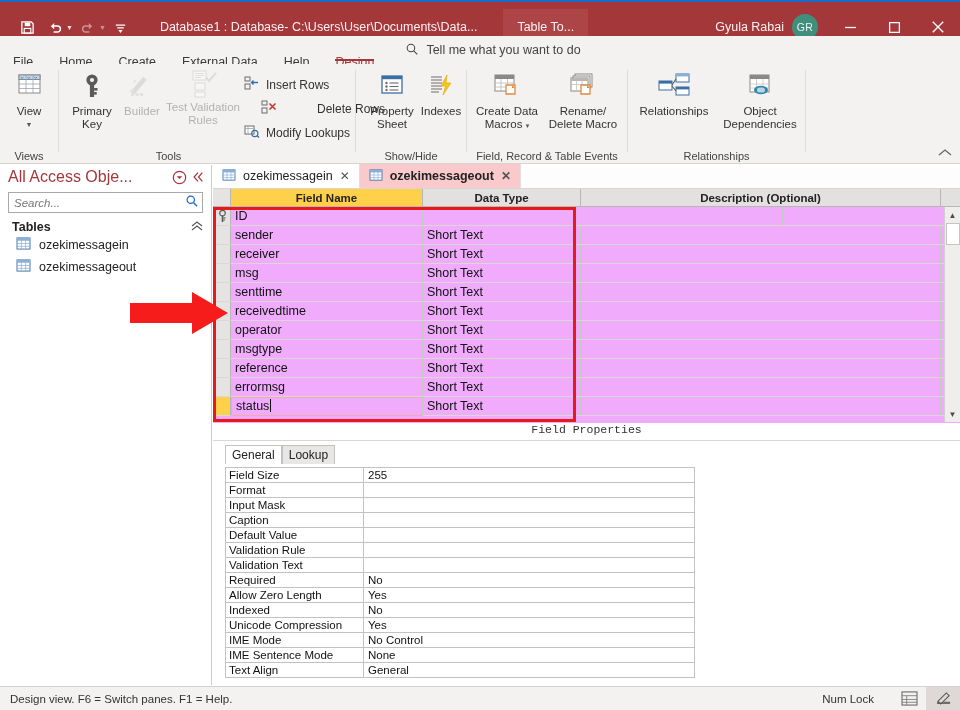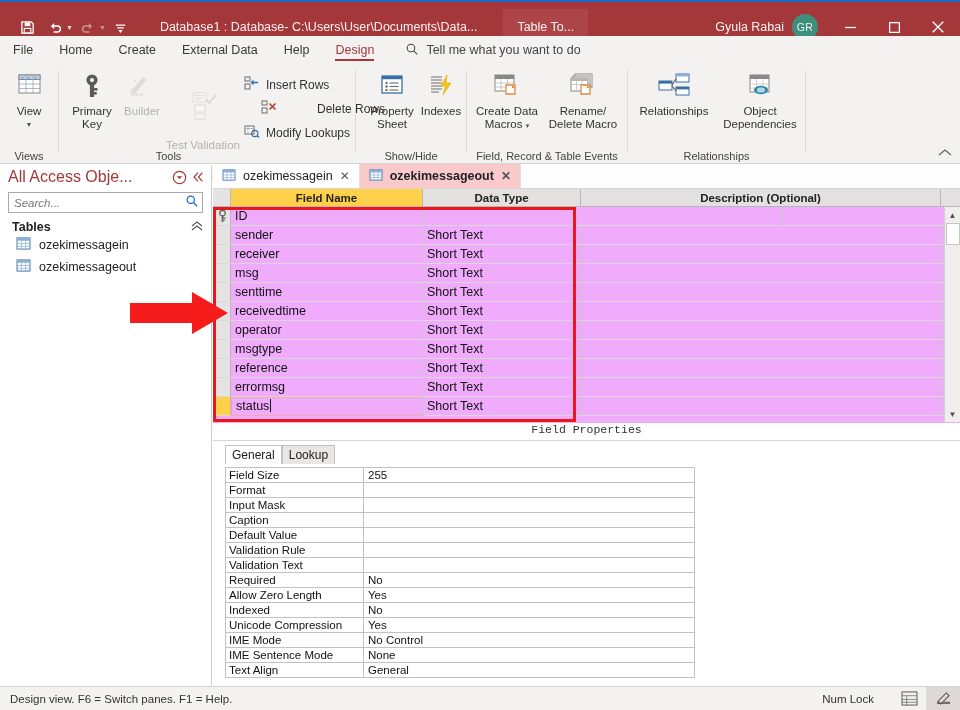--- a/index.html
+++ b/index.html
@@ -52,21 +52,21 @@
     color:#fff;
   }
   .wc svg{ display:block; }
 
   
   .ribbon-tabs {
     position:absolute; left:0; top:36px; width:960px; height:28px;
     background:#f3f2f1; display:flex; align-items:center;
   }
   .rtab {
-    height:28px; line-height:28px; padding:0 13px;
+    height:28px; line-height:28px; padding:12px 13px;
     font-size:12.5px; color:#3b3a39; white-space:nowrap;
   }
   .rtab.active { color:#a4373a; position:relative; }
   .rtab.active::after{
     content:""; position:absolute; left:13px; right:13px; bottom:3px;
     height:2px; background:#a4373a;
   }
   .tellme {
     display:flex; align-items:center; gap:7px; margin-left:18px;
     color:#444; font-size:12.5px; white-space:nowrap;
@@ -355,21 +355,21 @@
           <svg width="30" height="30" viewBox="0 0 30 30">
             <rect x="10" y="4" width="4.5" height="19" fill="#b9b7b5" transform="rotate(40 12 13)"></rect>
             <path d="M5 16l1 2 2 1-2 1-1 2-1-2-2-1 2-1zM8 7l.7 1.4L10 9l-1.3.7L8 11l-.7-1.3L6 9l1.3-.6z" fill="#c9c7c5"></path>
             <rect x="4" y="21" width="3" height="3" fill="#c9c7c5"></rect>
               <rect x="8.5" y="21" width="3" height="3" fill="#c9c7c5"></rect>
               <rect x="13" y="21" width="3" height="3" fill="#c9c7c5"></rect>
           </svg>
         </span>
         <span class="lbl">Builder</span>
       </div>
-      <div class="bigbtn disabled" style="left:104px; top:24px; width:80px;gap:16px;">
+      <div class="bigbtn disabled" style="left:104px; top:2px; width:80px;">
         <span class="ico">
           <svg width="34" height="30" viewBox="0 0 34 30">
             <rect x="7" y="3" width="13" height="9" fill="#fff" stroke="#b9b7b5"></rect>
             <path d="M9 5.5h9M9 7.5h9M9 9.5h6" stroke="#c4c2c0"></path>
             <rect x="9" y="15" width="10" height="7" fill="#fff" stroke="#b9b7b5"></rect>
             <rect x="9" y="24" width="10" height="5" fill="#fff" stroke="#b9b7b5"></rect>
             <path d="M20 9l3 4 7-8" stroke="#b9b7b5" stroke-width="2" fill="none"></path>
           </svg>
         </span>
         <span class="lbl">Test Validation</span>

